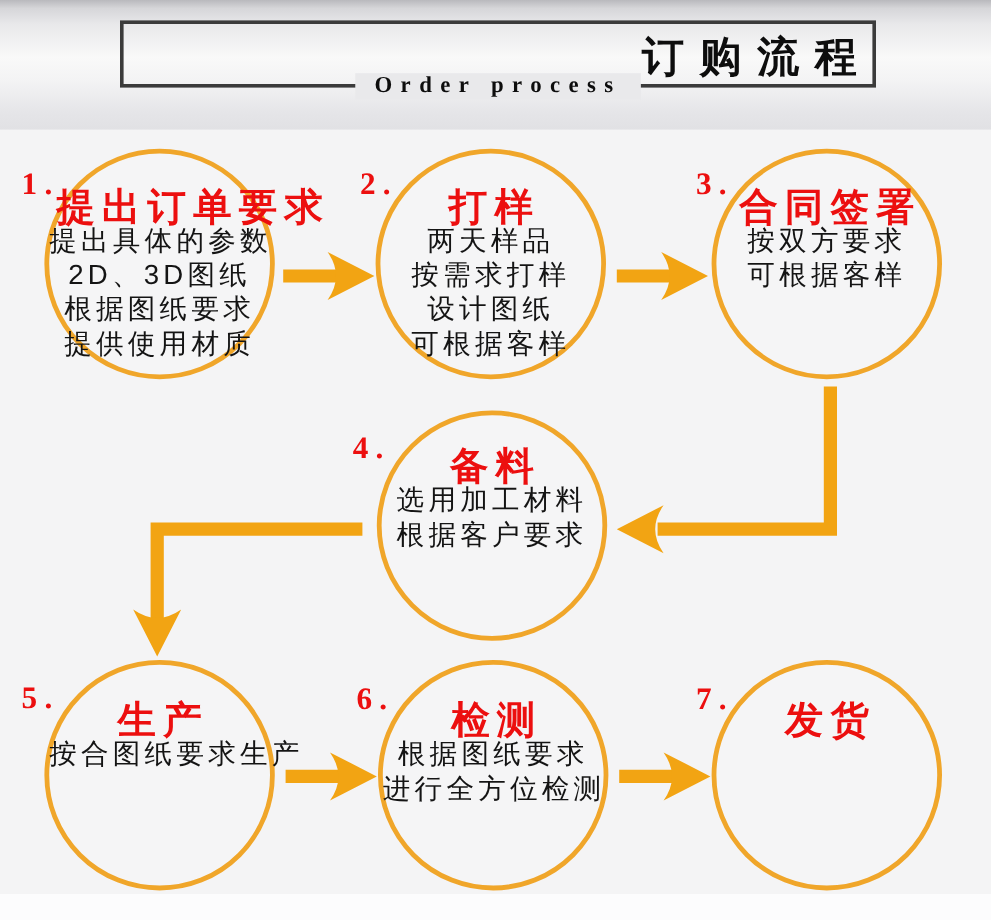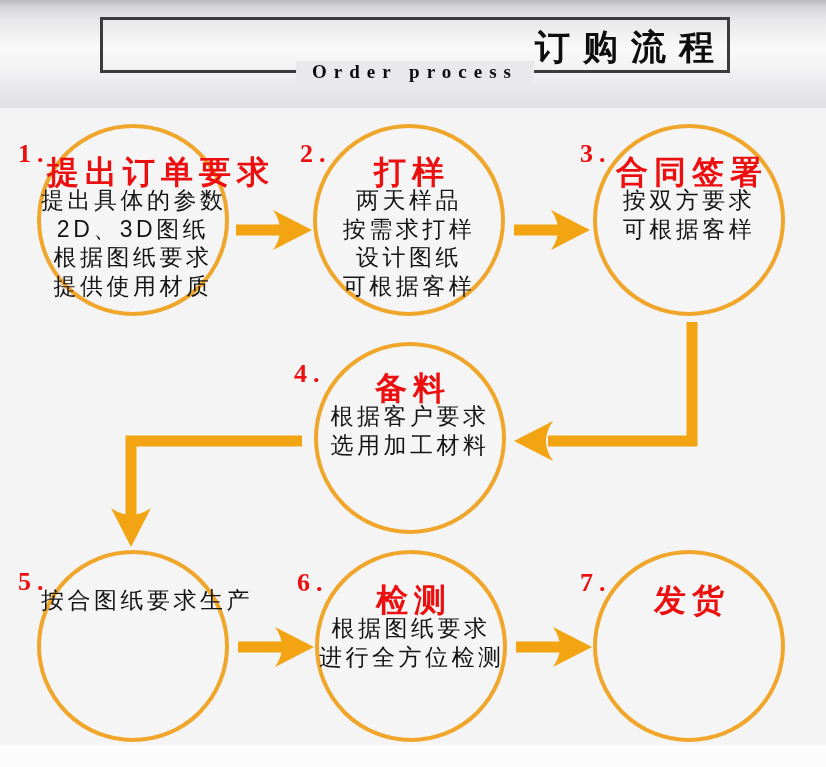--- a/index.html
+++ b/index.html
@@ -199,26 +199,27 @@
     <h3 class="title">合同签署</h3>
     <ul class="lines gap-lg">
       <li class="line">按双方要求</li>
       <li class="line">可根据客样</li>
     </ul>
   </div>
 
   <div class="node node-4">
     <h3 class="title">备料</h3>
     <ul class="lines gap-md">
+      <li class="line">选用加工材料</li>
       <li class="line">根据客户要求</li>
-      <li class="line">选用加工材料</li>
     </ul>
   </div>
 
   <div class="node node-5">
+    <h3 class="title">生产</h3>
     <ul class="lines gap-xl">
       <li class="line">按合图纸要求生产</li>
     </ul>
   </div>
 
   <div class="node node-6">
     <h3 class="title">检测</h3>
     <ul class="lines gap-md">
       <li class="line">根据图纸要求</li>
       <li class="line">进行全方位检测</li>

